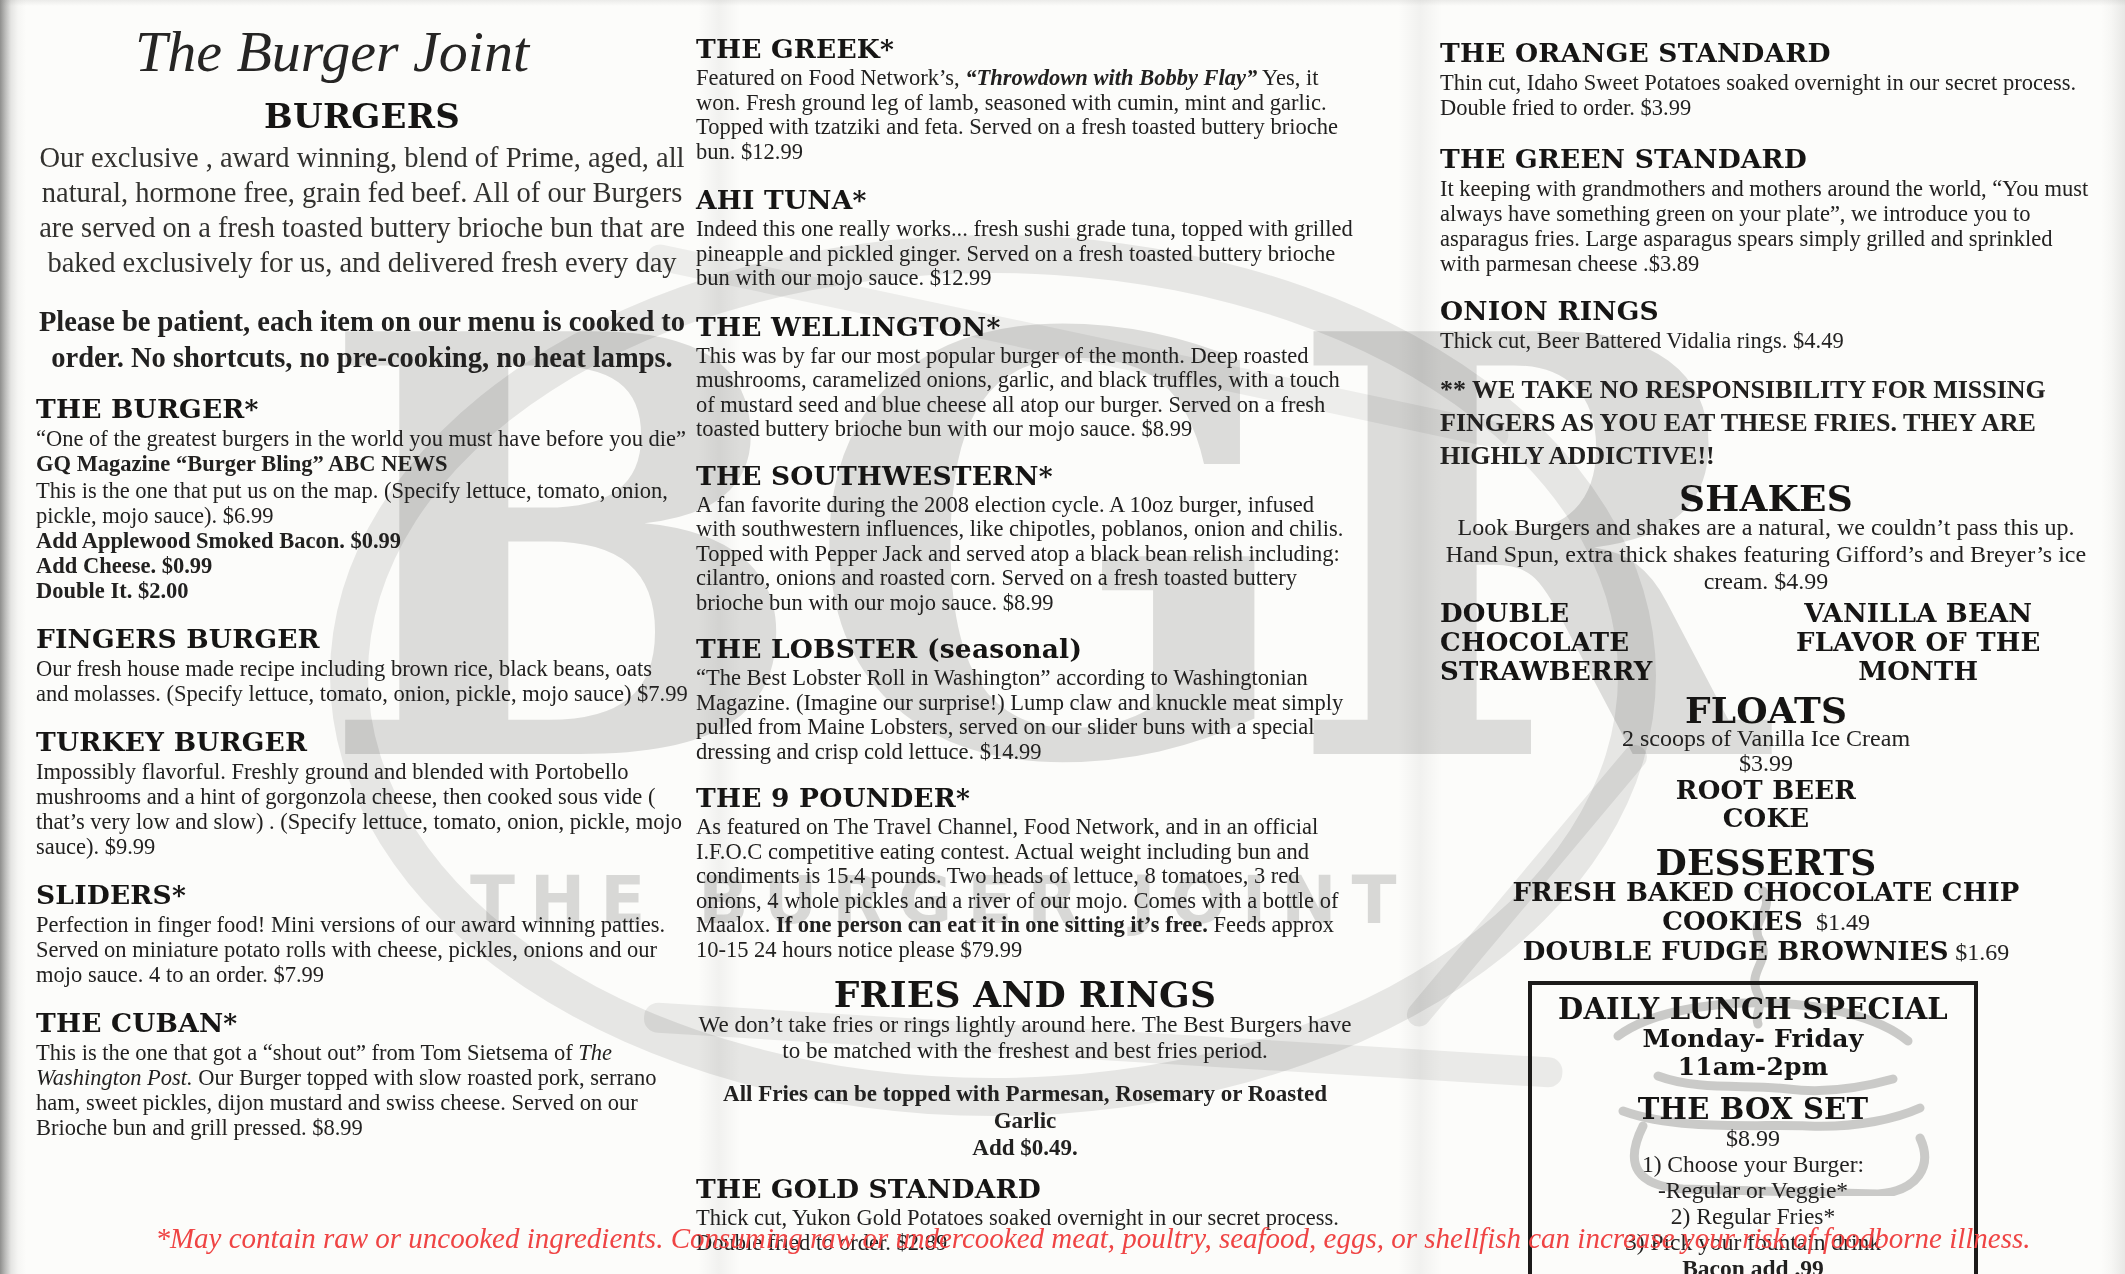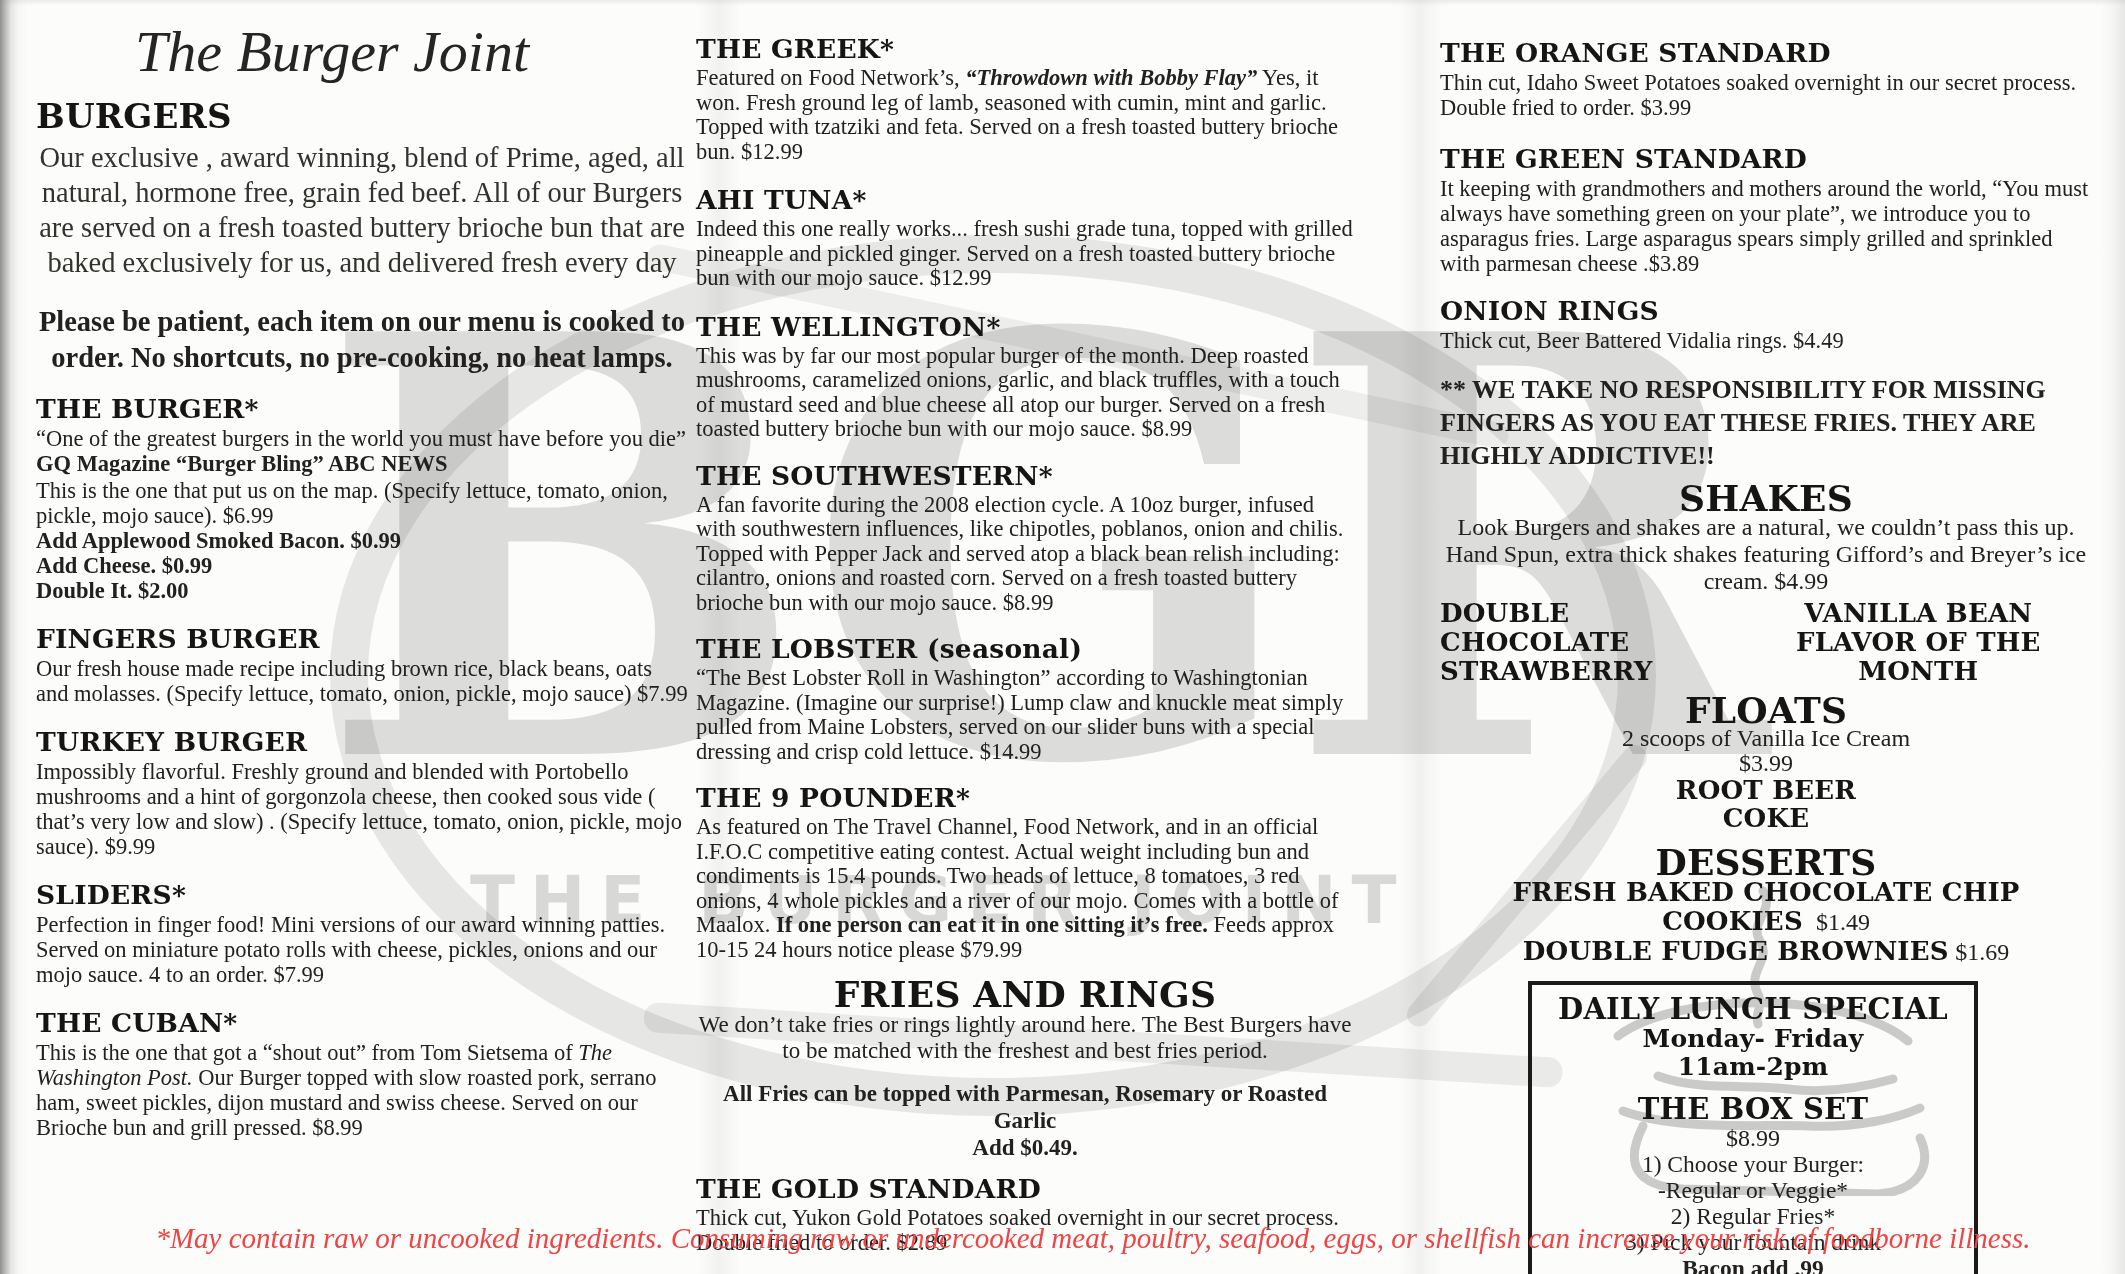--- a/index.html
+++ b/index.html
@@ -28,21 +28,21 @@
   .gutter-a{left:698px;width:42px;}
   .gutter-b{left:1398px;width:44px;}
   
   .col{position:absolute;z-index:3;}
   .col-left{left:36px;top:14px;width:652px;}
   .col-mid{left:696px;top:20px;width:658px;}
   .col-right{left:1440px;top:26px;width:652px;}
   
   .slab{font-family:"DejaVu Serif",serif;font-weight:700;letter-spacing:0.2px;color:#161514;}
   .title{font-style:italic;font-size:58px;line-height:64px;text-align:center;margin:6px 60px 0 0;color:#262524;}
-  .h-burgers{font-size:34px;line-height:36px;margin:14px 0 0 0;}
+  .h-burgers{font-size:34px;line-height:36px;text-align:center;margin:14px 0 0 0;}
   .intro{font-size:28.5px;line-height:35px;text-align:center;margin:6px 0 0 0;color:#33322f;}
   .note{font-size:28.5px;line-height:36px;text-align:center;font-weight:700;margin:24px 0 0 0;}
   .menu-item{margin-top:21px;}
   .item-name{font-size:26.5px;line-height:30px;margin:0;}
   .item-body{font-size:22.5px;line-height:25px;margin:2px 0 0 0;}
   .col-mid .item-body{line-height:24.5px;}
   .addon{font-weight:700;font-size:22.5px;line-height:25px;margin:0;}
   .b{font-weight:700;}
   .i{font-style:italic;}
   .bi{font-weight:700;font-style:italic;}

